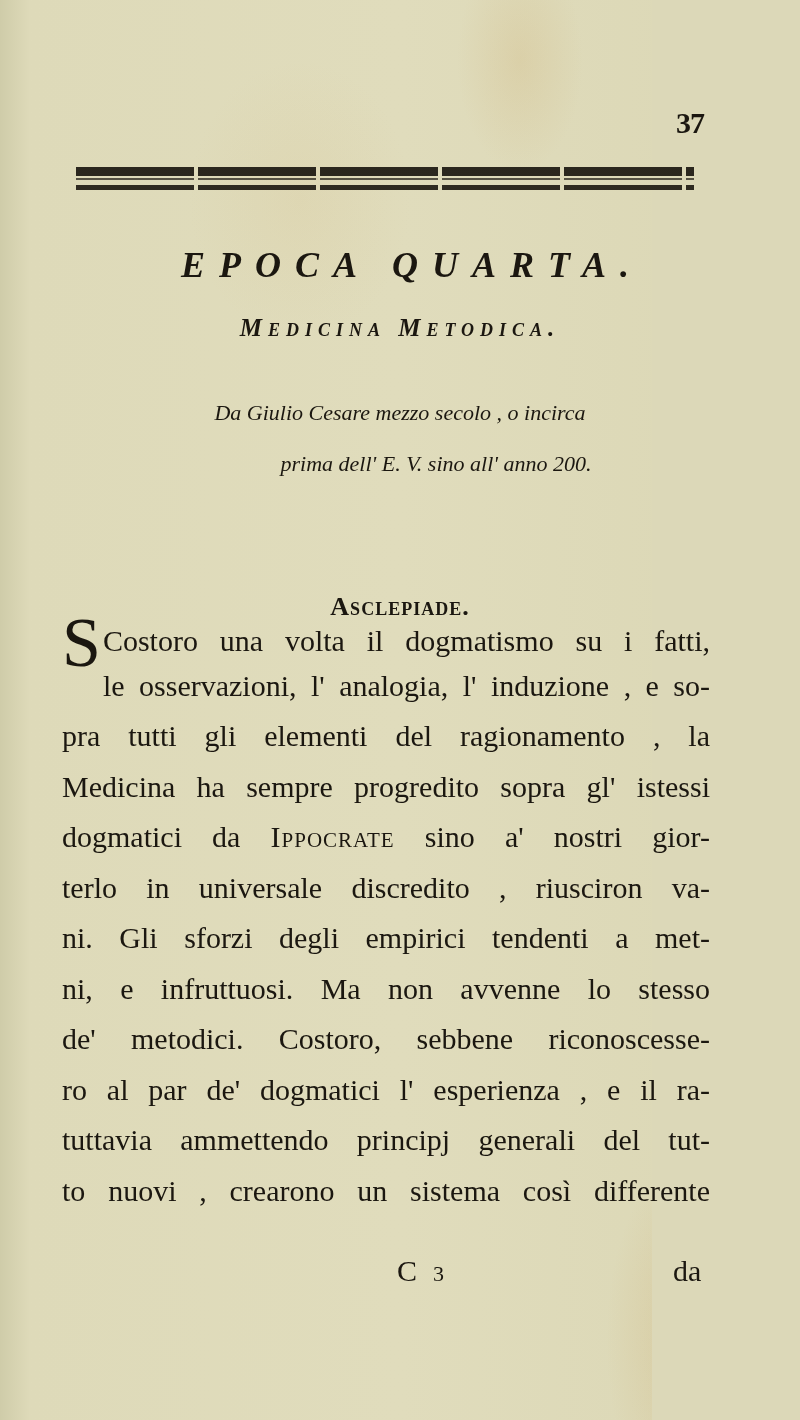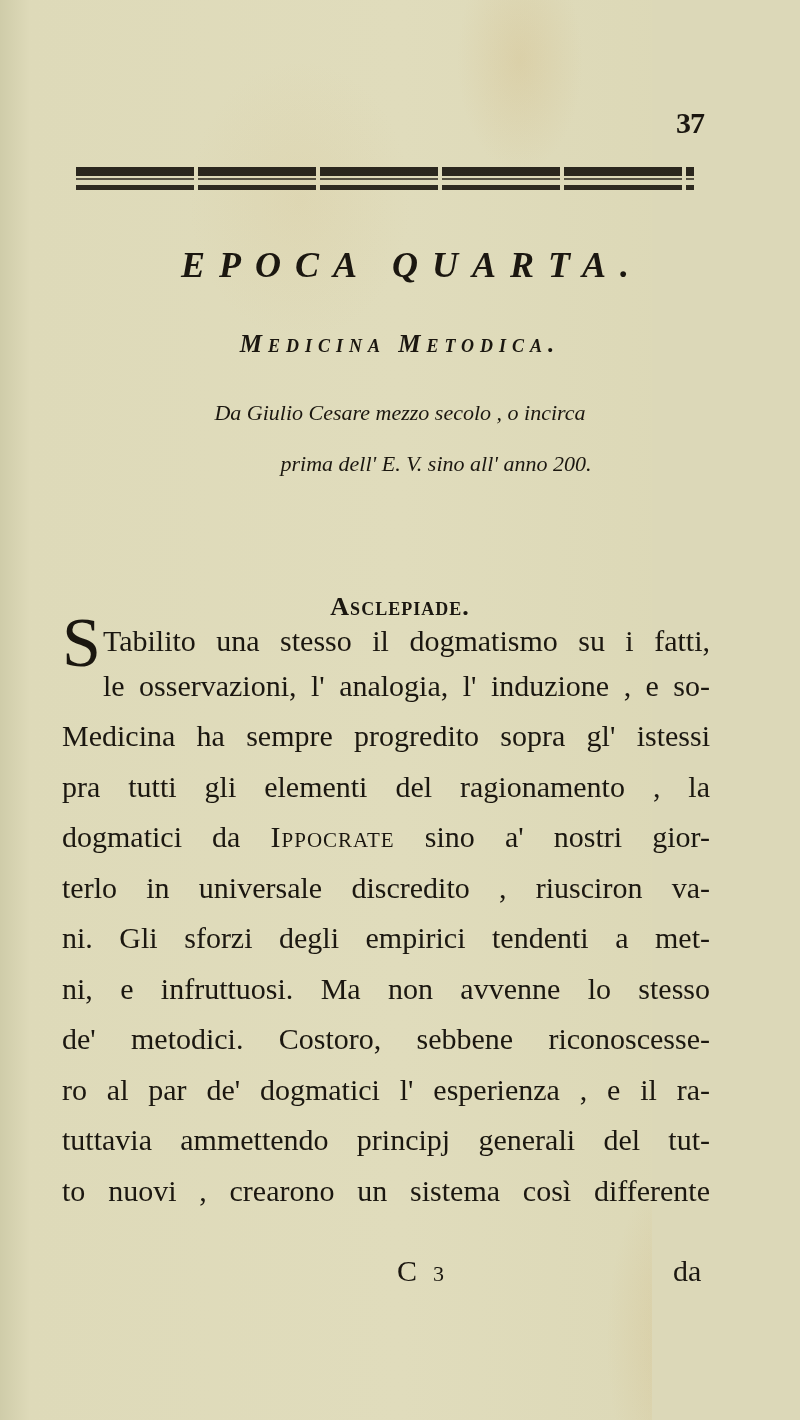--- a/index.html
+++ b/index.html
@@ -62,21 +62,21 @@
       text-align: center;
       font-size: 36px;
       font-style: italic;
       font-weight: bold;
       letter-spacing: 14px;
       padding-left: 24px;
       box-sizing: border-box;
     }
 
     .section-title {
-      left: 0; width: 800px; top: 330px;
+      left: 0; width: 800px; top: 314px;
       text-align: center;
       font-size: 25px;
       font-style: italic;
       font-weight: bold;
       letter-spacing: 6px;
       font-variant: small-caps;
     }
 
     .subtitle {
       left: 0; width: 800px;
@@ -156,24 +156,24 @@
 
   <div class="abs section-title">Medicina Metodica.</div>
 
   <div class="abs subtitle l1">Da Giulio Cesare mezzo secolo , o incirca</div>
   <div class="abs subtitle l2">prima dell' E. V. sino all' anno 200.</div>
 
   <div class="abs author-head">Asclepiade.</div>
 
   <div class="abs body-text">
     <span class="dropcap">S</span>
-    <span class="first-line">Tabilito una stesso il dogmatismo su i fatti,</span>
+    <span class="first-line">Costoro una volta il dogmatismo su i fatti,</span>
     <span class="body-line">le osservazioni, l' analogia, l' induzione , e so-</span>
+    <span class="body-line">pra tutti gli elementi del ragionamento , la</span>
     <span class="body-line">Medicina ha sempre progredito sopra gl' istessi</span>
-    <span class="body-line">pra tutti gli elementi del ragionamento , la</span>
     <span class="body-line"><span>dogmatici da </span><span class="smallcaps">Ippocrate</span><span> sino a' nostri gior-</span></span>
     <span class="body-line">terlo in universale discredito , riusciron va-</span>
     <span class="body-line">ni. Gli sforzi degli empirici tendenti a met-</span>
     <span class="body-line">ni, e infruttuosi. Ma non avvenne lo stesso</span>
     <span class="body-line">de' metodici. Costoro, sebbene riconoscesse-</span>
     <span class="body-line">ro al par de' dogmatici l' esperienza , e il ra-</span>
     <span class="body-line">tuttavia ammettendo principj generali del tut-</span>
     <span class="body-line">to nuovi , crearono un sistema così differente</span>
   </div>
 

